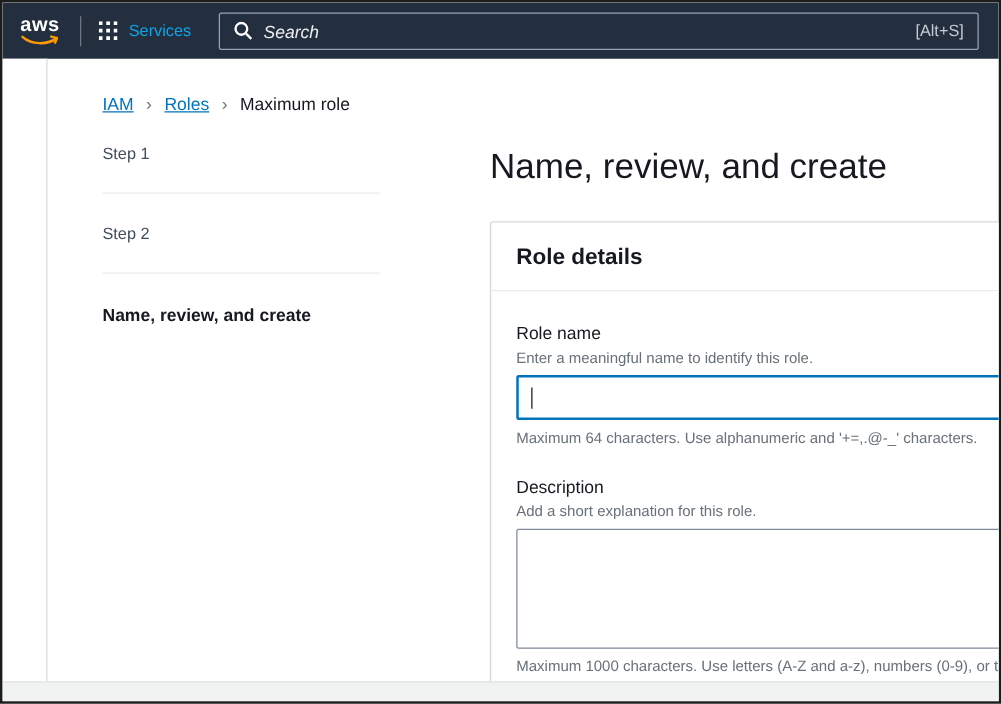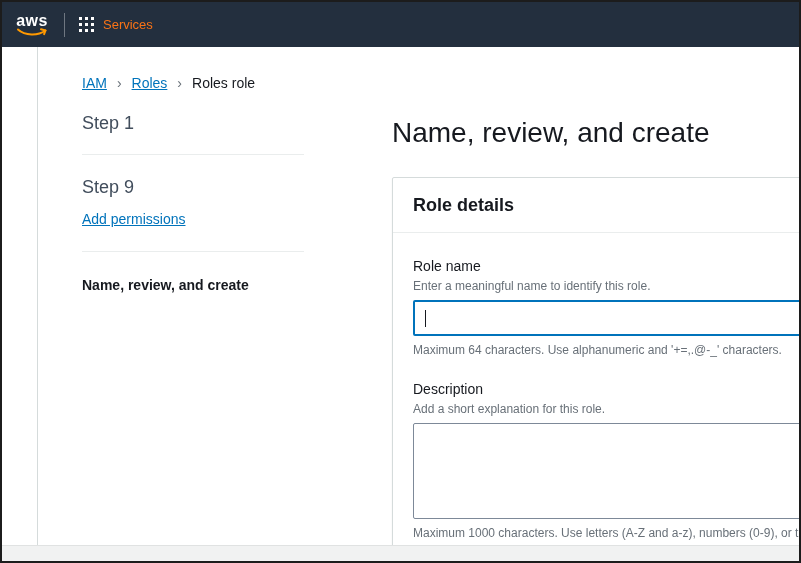--- a/index.html
+++ b/index.html
@@ -18,21 +18,21 @@
     height: 45px;
     flex-shrink: 0;
     background: #232f3e;
     display: flex;
     align-items: center;
     padding: 0 12px 0 14px;
   }
   .aws-logo { display: flex; flex-direction: column; align-items: center; margin-right: 16px; cursor: pointer; }
   .aws-logo-text { color: #ffffff; font-weight: bold; font-size: 16px; line-height: 15px; letter-spacing: 0.5px; }
   .topbar-divider { width: 1px; height: 24px; background: rgba(255,255,255,0.35); margin-right: 14px; }
-  .services-btn { display: flex; align-items: flex-end; gap: 9px; color: #f97316; font-size: 13px; margin-right: 22px; cursor: pointer; white-space: nowrap; }
+  .services-btn { display: flex; align-items: flex-end; gap: 9px; color: #0ea5e9; font-size: 13px; margin-right: 22px; cursor: pointer; white-space: nowrap; }
   .searchbox {
     flex: 1;
     height: 30px;
     border: 1px solid #97a4b3;
     border-radius: 2px;
     display: flex;
     align-items: center;
     gap: 9px;
     padding: 0 11px;
     margin-right: 4px;
@@ -47,21 +47,21 @@
 
   .breadcrumb { display: flex; align-items: center; gap: 10px; font-size: 14px; line-height: 20px; margin-bottom: 22px; }
   .crumb-link { color: #0073bb; text-decoration: underline; cursor: pointer; }
   .crumb-sep { color: #687078; font-size: 14px; }
   .crumb-current { color: #16191f; }
 
   .columns { display: flex; align-items: flex-start; }
 
   
   .steps { width: 222px; flex-shrink: 0; }
-  .step-label { font-size: 18px; color: #414d5c; line-height: 16px; margin-bottom: 15px; }
+  .step-label { font-size: 13px; color: #414d5c; line-height: 16px; margin-bottom: 15px; }
   .step-title-link { font-size: 14px; color: #0073bb; text-decoration: underline; line-height: 18px; cursor: pointer; display: inline-block; }
   .step-title-current { font-size: 14px; font-weight: bold; color: #16191f; line-height: 18px; }
   .step-divider { border: none; border-bottom: 1px solid #eaeded; margin: 23px 0 24px 0; }
 
   
   .main { flex: 1; min-width: 0; margin-left: 88px; }
   .page-title { font-size: 28px; font-weight: 400; color: #16191f; line-height: 36px; margin-bottom: 26px; }
 
   .card {
     width: 560px;
@@ -133,45 +133,52 @@
         <rect x="0" y="6" width="3" height="3"></rect>
           <rect x="6" y="6" width="3" height="3"></rect>
           <rect x="12" y="6" width="3" height="3"></rect>
         <rect x="0" y="12" width="3" height="3"></rect>
           <rect x="6" y="12" width="3" height="3"></rect>
           <rect x="12" y="12" width="3" height="3"></rect>
       </g>
     </svg>
     <span>Services</span>
   </div>
+  <div class="searchbox">
+    <svg width="15" height="15" viewBox="0 0 16 16">
+      <circle cx="6.5" cy="6.5" r="5" stroke="#ffffff" stroke-width="2" fill="none"></circle>
+      <line x1="10.5" y1="10.5" x2="15" y2="15" stroke="#ffffff" stroke-width="2"></line>
+    </svg>
+    <span class="search-placeholder">Search</span>
+    <span class="search-shortcut">[Alt+S]</span>
+  </div>
 </header>
 
 <div class="content">
   <div class="left-rail"></div>
 
   <div class="page">
 
     <nav class="breadcrumb">
       <span class="crumb-link">IAM</span>
       <span class="crumb-sep">›</span>
       <span class="crumb-link">Roles</span>
       <span class="crumb-sep">›</span>
-      <span class="crumb-current">Roles role</span>
+      <span class="crumb-current">Maximum role</span>
     </nav>
 
     <div class="columns">
 
       <aside class="steps">
         <div class="step-block">
           <div class="step-label">Step 1</div>
         </div>
         <hr class="step-divider">
         <div class="step-block">
-          <div class="step-label">Step 9</div>
-          <span class="step-title-link">Add permissions</span>
+          <div class="step-label">Step 2</div>
         </div>
         <hr class="step-divider">
         <div class="step-block">
           <span class="step-title-current">Name, review, and create</span>
         </div>
       </aside>
 
       <main class="main">
         <h1 class="page-title">Name, review, and create</h1>
 

